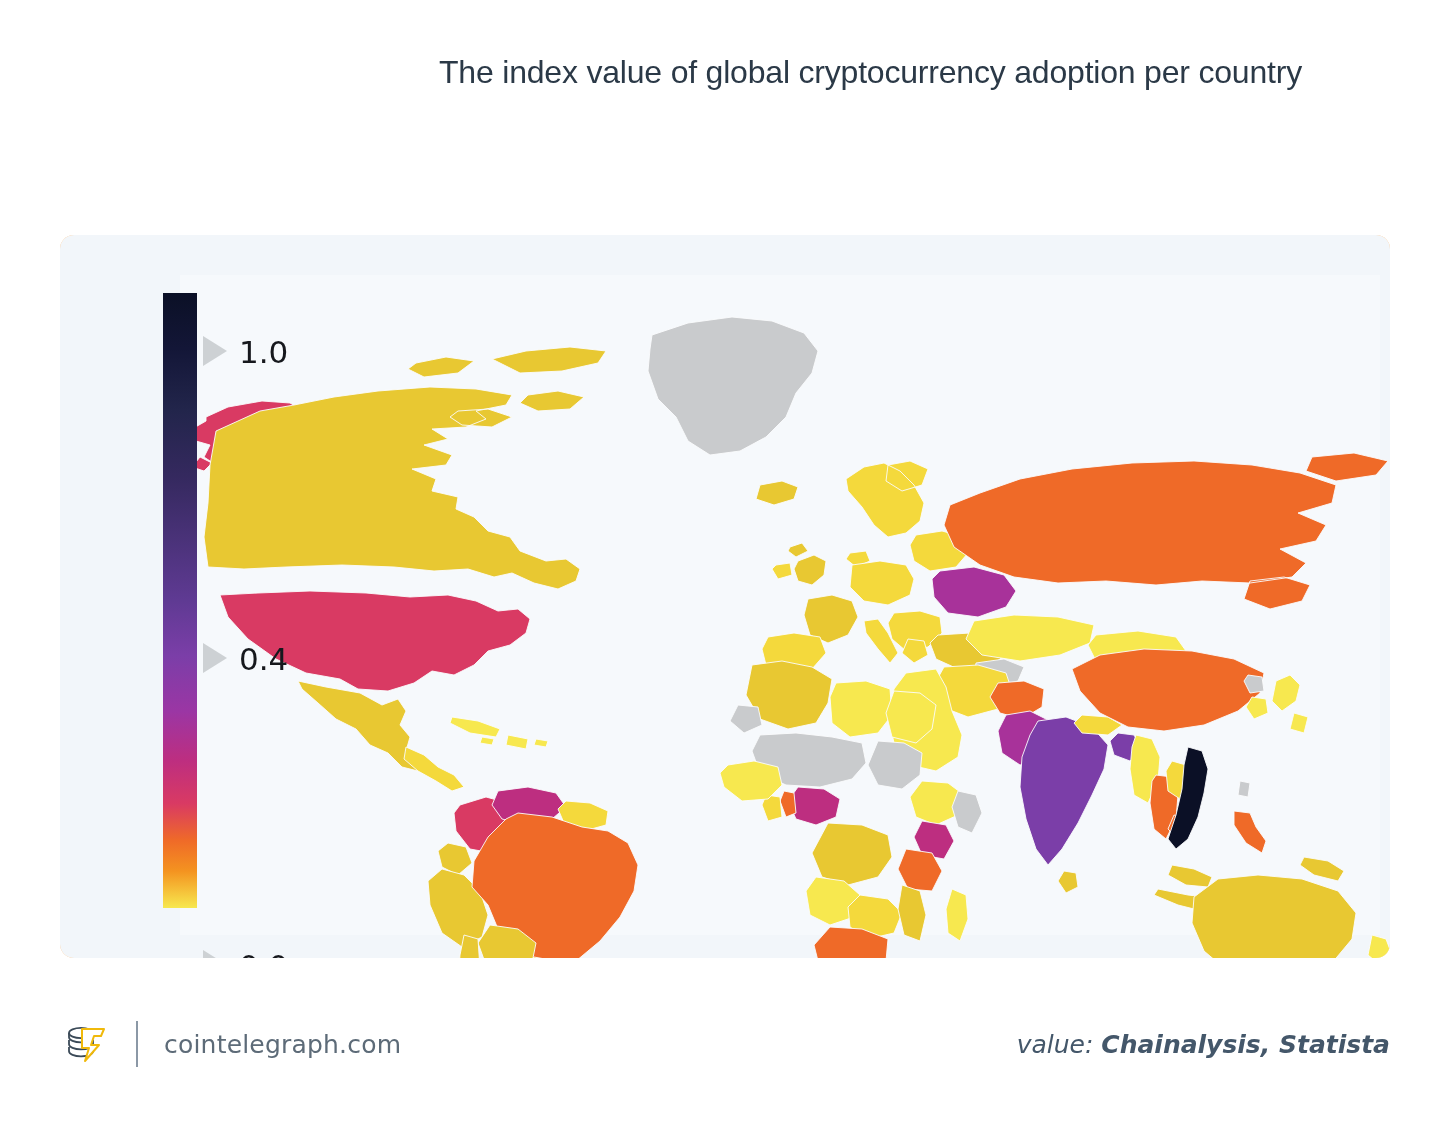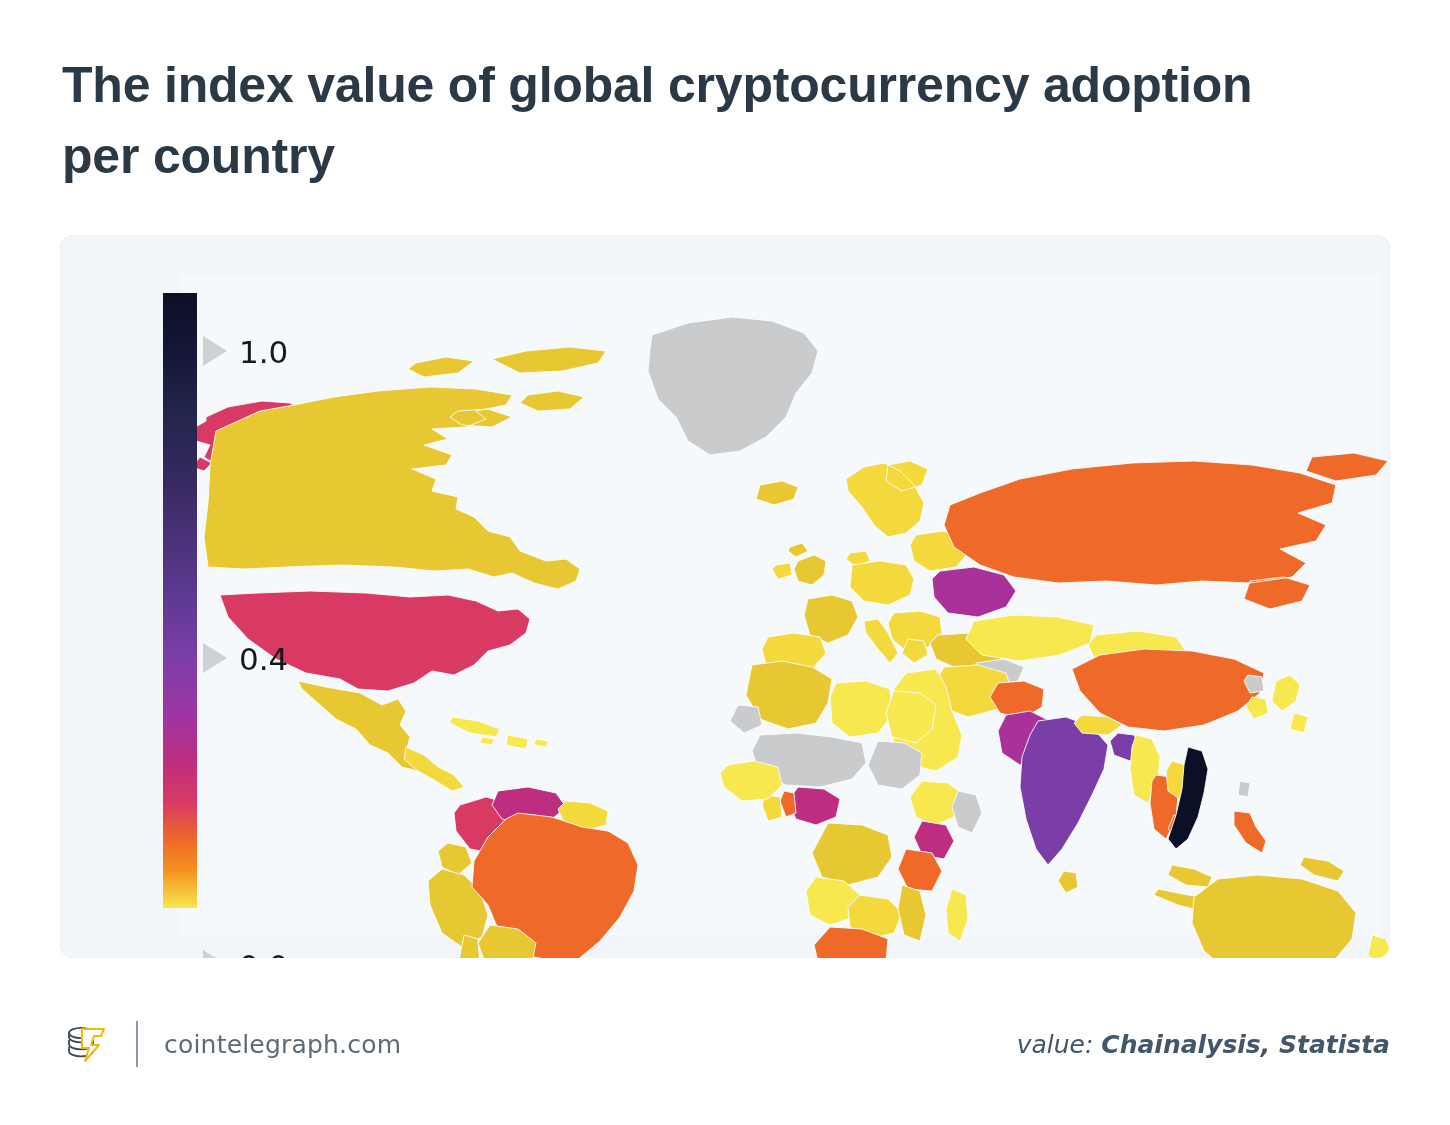--- a/index.html
+++ b/index.html
@@ -7,22 +7,22 @@
     width:1450px;height:1125px;
     background:#ffffff;
     font-family:"Liberation Sans", sans-serif;
     overflow:hidden;
   }
   .page{position:relative;width:1450px;height:1125px;}
 
   
   .title{
     position:absolute;left:62px;top:50px;width:1240px;
-    font-size:50px;line-height:1.42;font-weight:700;
-    color:#2b3947;letter-spacing:-0.2px;
+    font-size:32px;line-height:1.42;font-weight:400;
+    color:#2b3947;letter-spacing:-0.2px;text-align:right;
   }
 
   
   .panel{
     position:absolute;left:60px;top:235px;width:1330px;height:723px;
     background:#fdba74;border-radius:14px;overflow:hidden;
   }
   .mapwrap{position:absolute;left:0;top:0;width:1330px;height:723px;}
   .mapwrap svg{display:block;width:100%;height:100%;}
 

